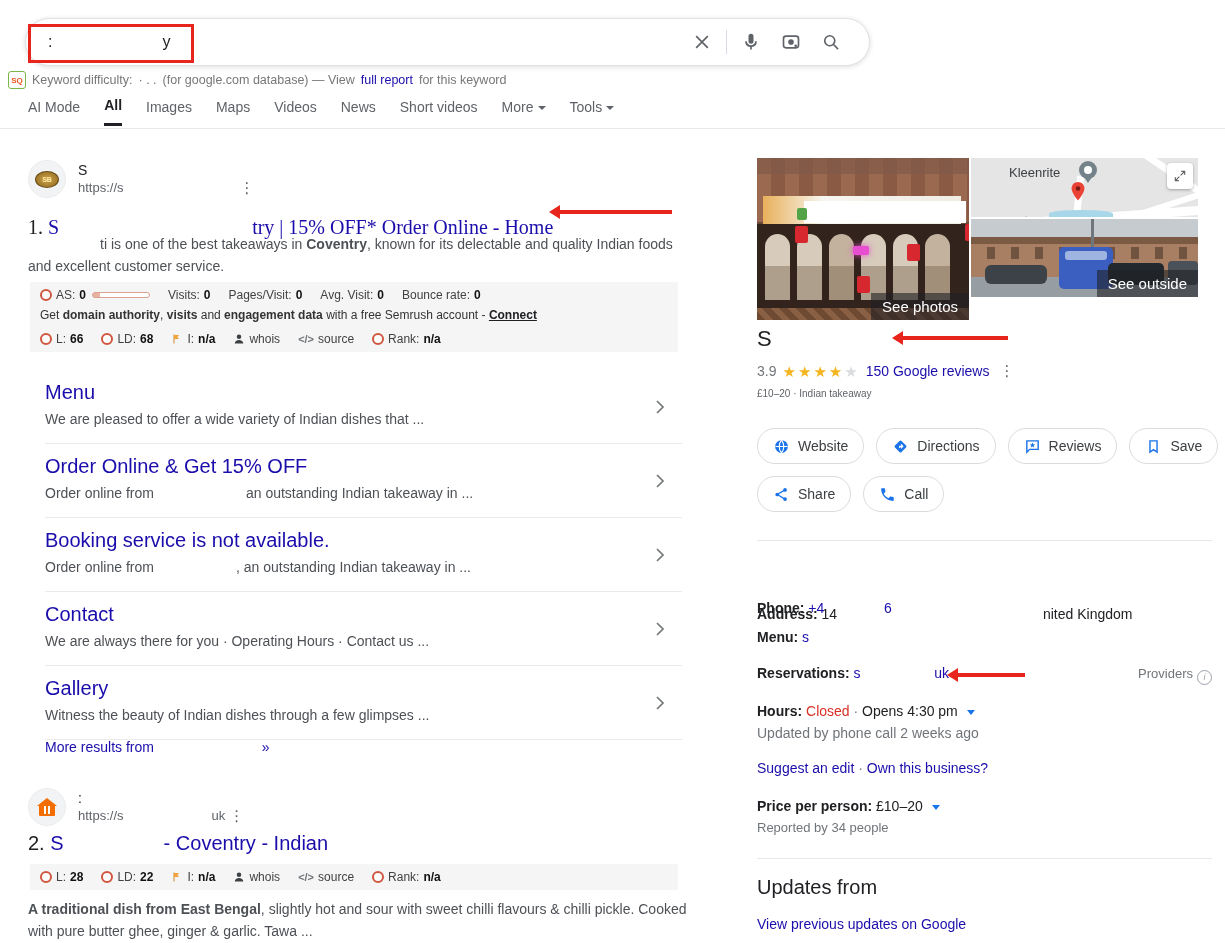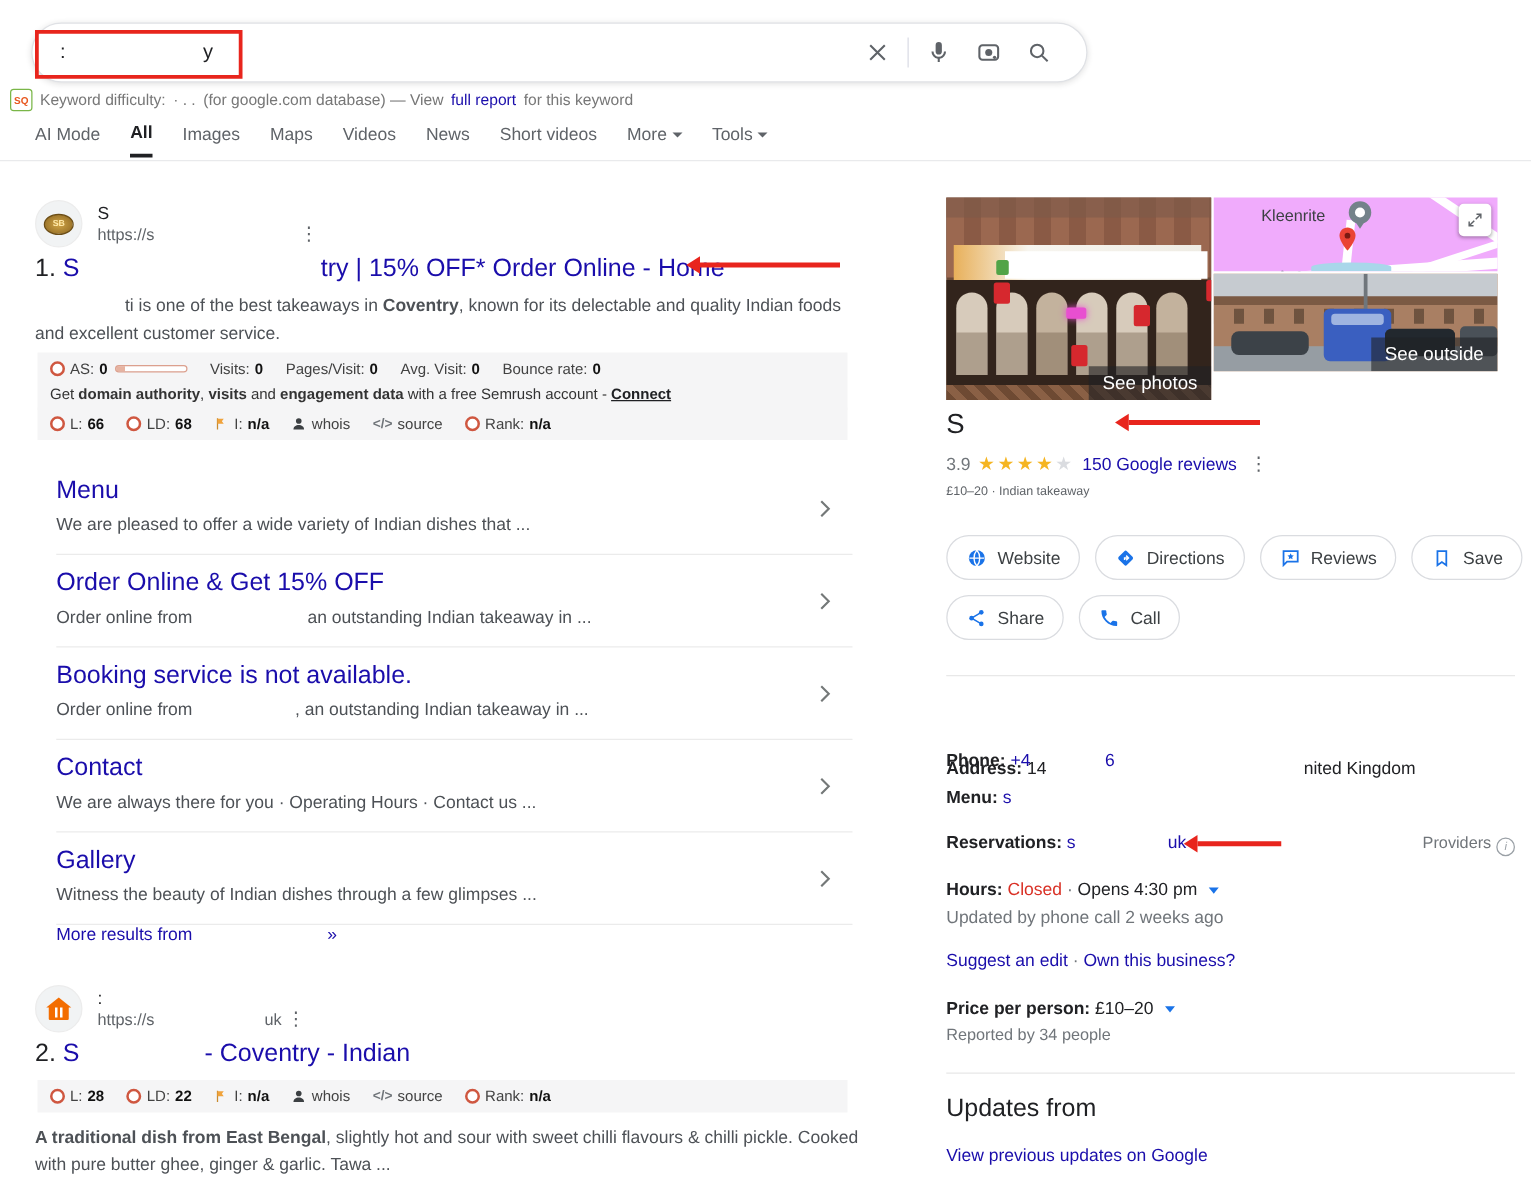--- a/index.html
+++ b/index.html
@@ -71,21 +71,21 @@
   .sl-item{position:relative;padding:10px 0 14px;border-bottom:1px solid #ebebeb;}
   .sl-title{font-size:20px;line-height:24px;color:#1a0dab;margin-bottom:5px;cursor:pointer;}
   .sl-desc{font-size:14px;line-height:20px;color:#4d5156;}
   .sl-chev{position:absolute;right:10px;top:50%;margin-top:-12px;cursor:pointer;}
   .more-results{position:absolute;left:17px;top:581px;font-size:14px;color:#1a0dab;cursor:pointer;}
   
   .kp{position:absolute;left:757px;top:158px;width:455px;height:785px;}
   .kp-photos{position:absolute;top:0;left:0;width:455px;height:162px;display:flex;gap:2px;}
   .photo-left{position:relative;width:212px;height:162px;overflow:hidden;cursor:pointer;background:#6b4a38;}
   .photo-rcol{width:227px;display:flex;flex-direction:column;gap:2px;}
-  .map{position:relative;height:59px;background:#f0abfc;overflow:hidden;cursor:pointer;}
+  .map{position:relative;height:59px;background:#e5e5e5;overflow:hidden;cursor:pointer;}
   .street{position:relative;height:78px;overflow:hidden;cursor:pointer;background:#b0876b;}
   .photo-badge{position:absolute;right:0;bottom:0;background:rgba(32,33,36,.6);color:#fff;
     font-size:15px;padding:5px 11px;z-index:3;}
   
   .sf-brick{position:absolute;top:0;left:0;right:0;height:64px;
     background:repeating-linear-gradient(90deg,#9b6850 0 14px,#8a5a45 14px 28px);}
   .sf-brick-top{position:absolute;top:0;left:0;right:0;height:16px;background:#7d5a49;opacity:.6;}
   .sf-fascia{position:absolute;top:38px;left:6px;right:8px;height:28px;
     background:linear-gradient(90deg,#e8b05a,#f7f5ef 30%,#efece4);}
   .sf-redaction{position:absolute;top:43px;left:47px;width:162px;height:22px;background:#fff;z-index:2;}
@@ -235,21 +235,21 @@
     <span class="site-meta">
       <div class="site-name">S</div>
       <div class="site-url">
         <span>https://s</span>
         <span class="sp" style="width:112px"></span>
         <span class="kebab"></span>
       </div>
     </span>
   </div>
 
-  <div class="res-title" style="top:44px;">
+  <div class="res-title" style="top:56px;font-family:Liberation Serif, serif;">
     <span class="rank">1.</span>
     <a><span>S</span><span class="sp" style="width:193px"></span><span>try | 15% OFF* Order Online - Home</span></a>
   </div>
 
   <div class="res-desc" style="top:75px;">
     <span class="sp" style="width:72px"></span><span>ti is one of the best takeaways in </span><b>Coventry</b><span>, known for its delectable and quality Indian foods and excellent customer service.</span>
   </div>
 
   <div class="sem-block" style="top:124px;">
     <div class="sem-row">

